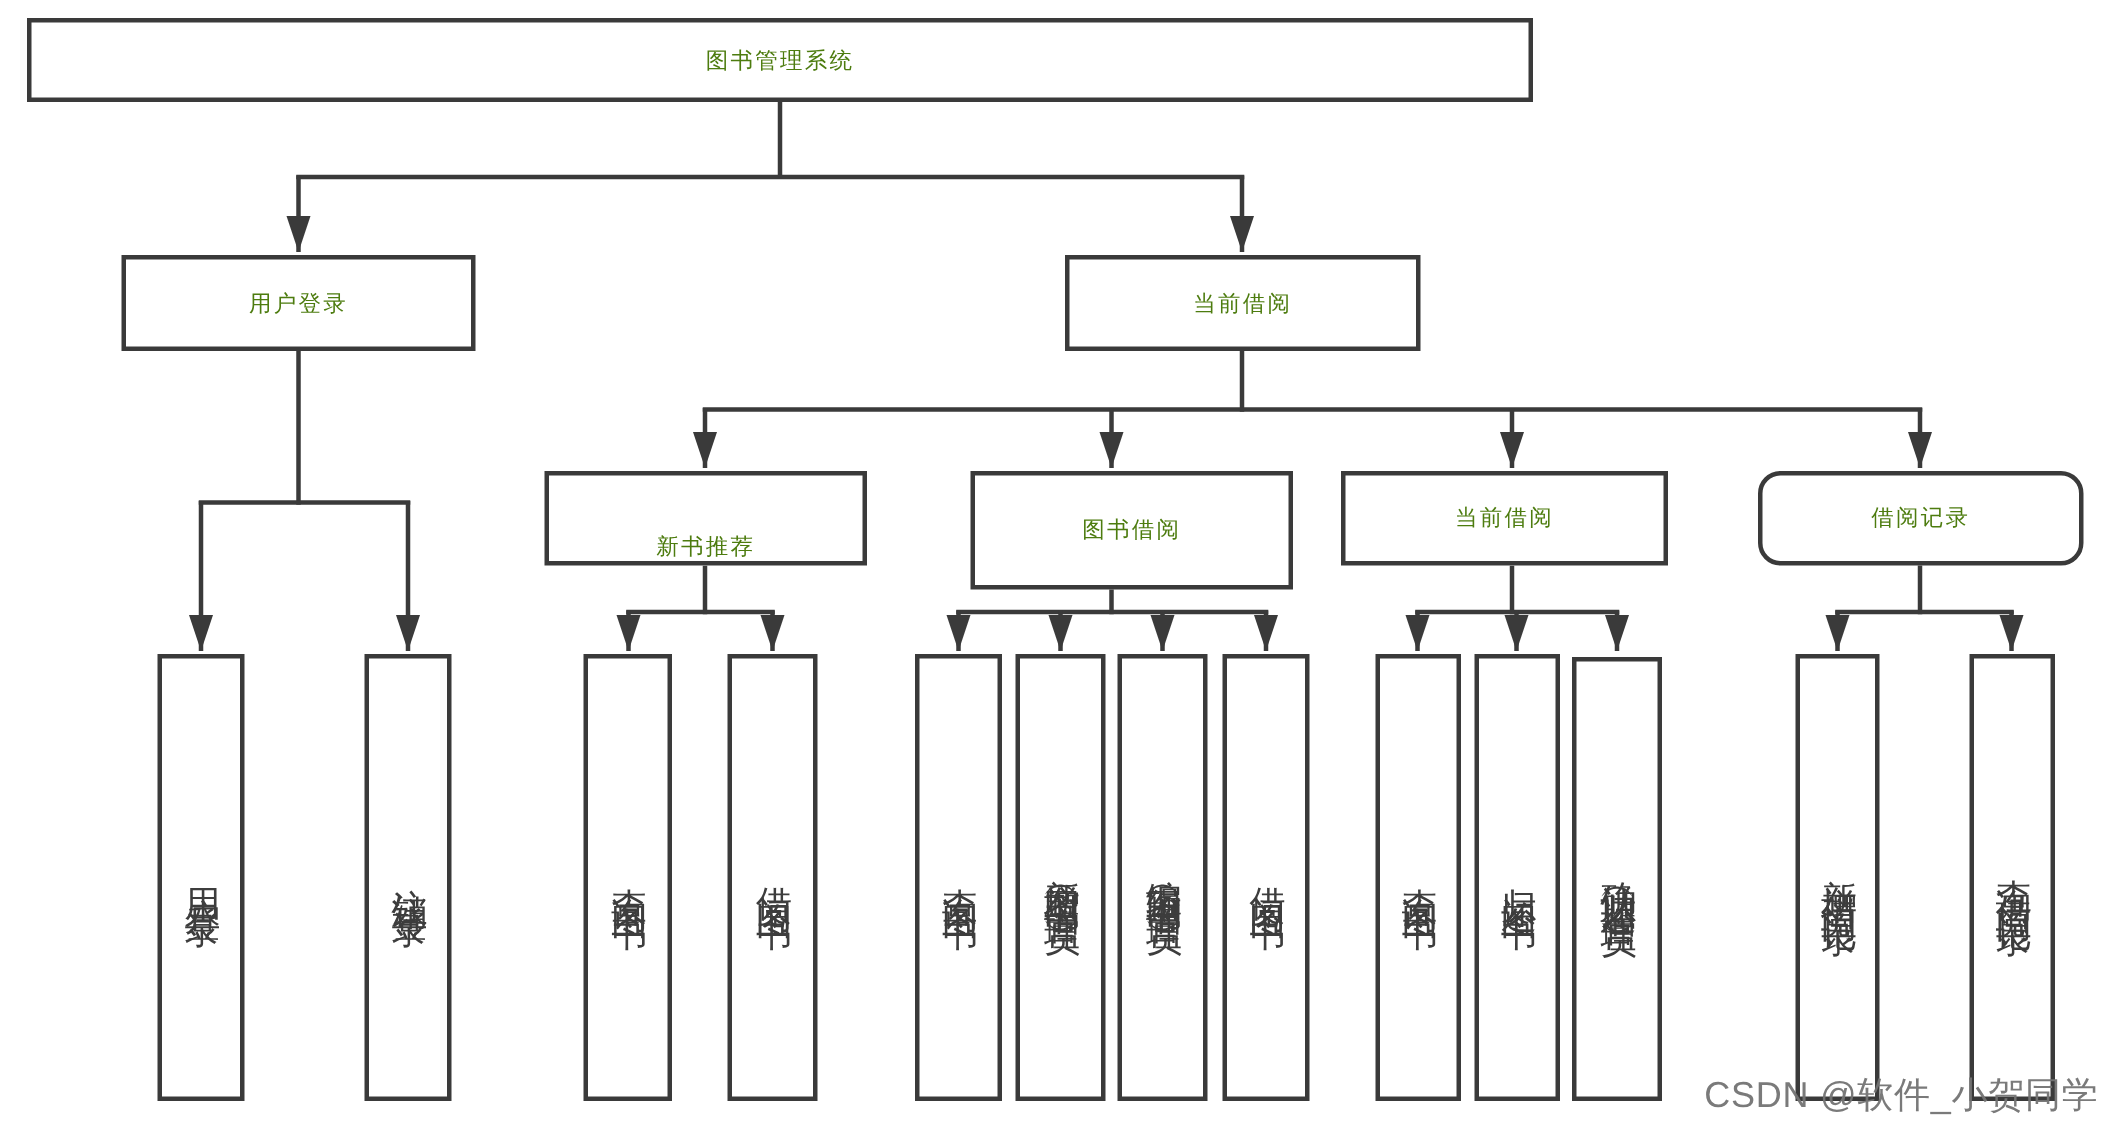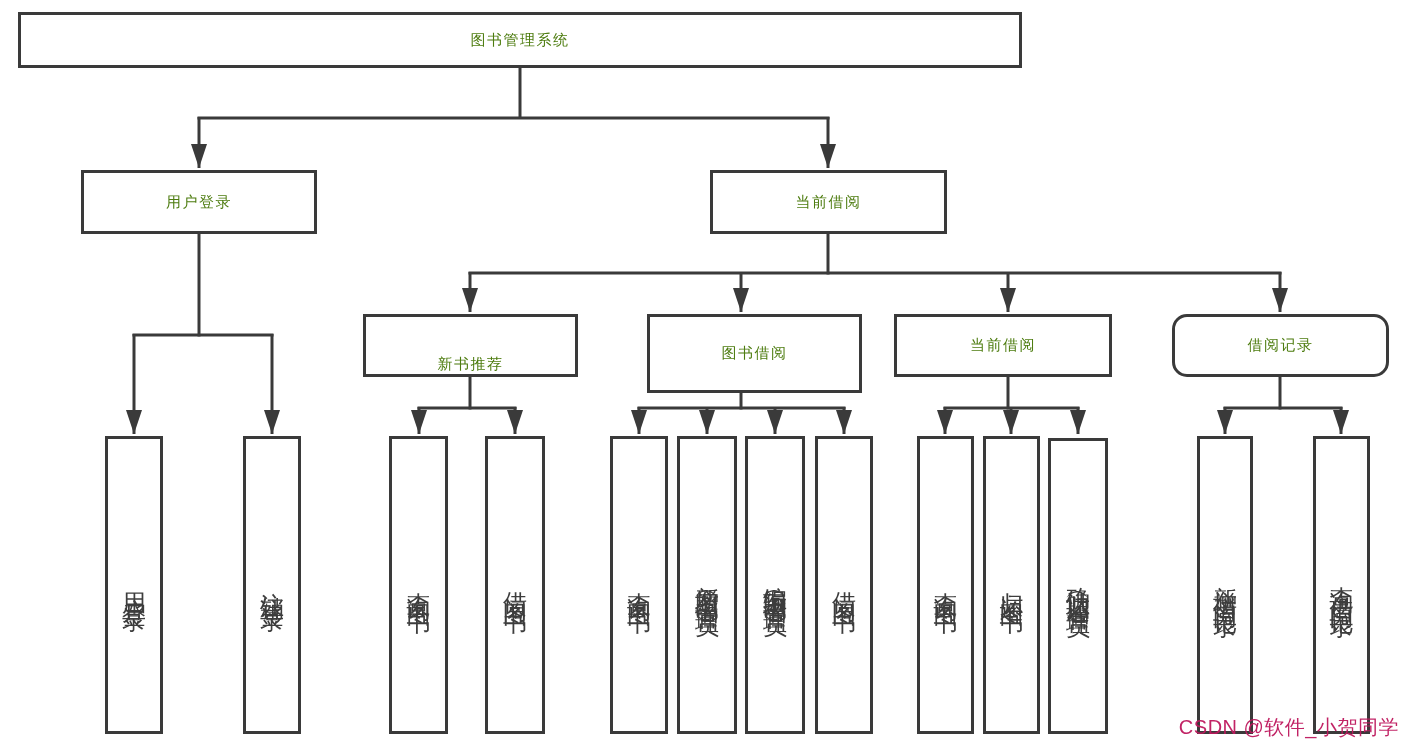--- a/index.html
+++ b/index.html
@@ -42,23 +42,23 @@
     line-height: 1;
     white-space: nowrap;
     color: #3d3d3d;
   }
   .vlabel.tight { letter-spacing: 4px; }
   .watermark {
     position: absolute;
     right: 6px;
     top: 714px;
     z-index: 3;
-    font-size: 20px;
+    font-size: 24px;
     letter-spacing: 0.5px;
-    color: #be185d;
+    color: #737373;
     opacity: 0.95;
     white-space: nowrap;
   }
 </style>
 </head>
 <body>
 
 <div class="canvas">
 
   <svg class="wires" viewBox="0 0 1405 747" xmlns="http://www.w3.org/2000/svg">

